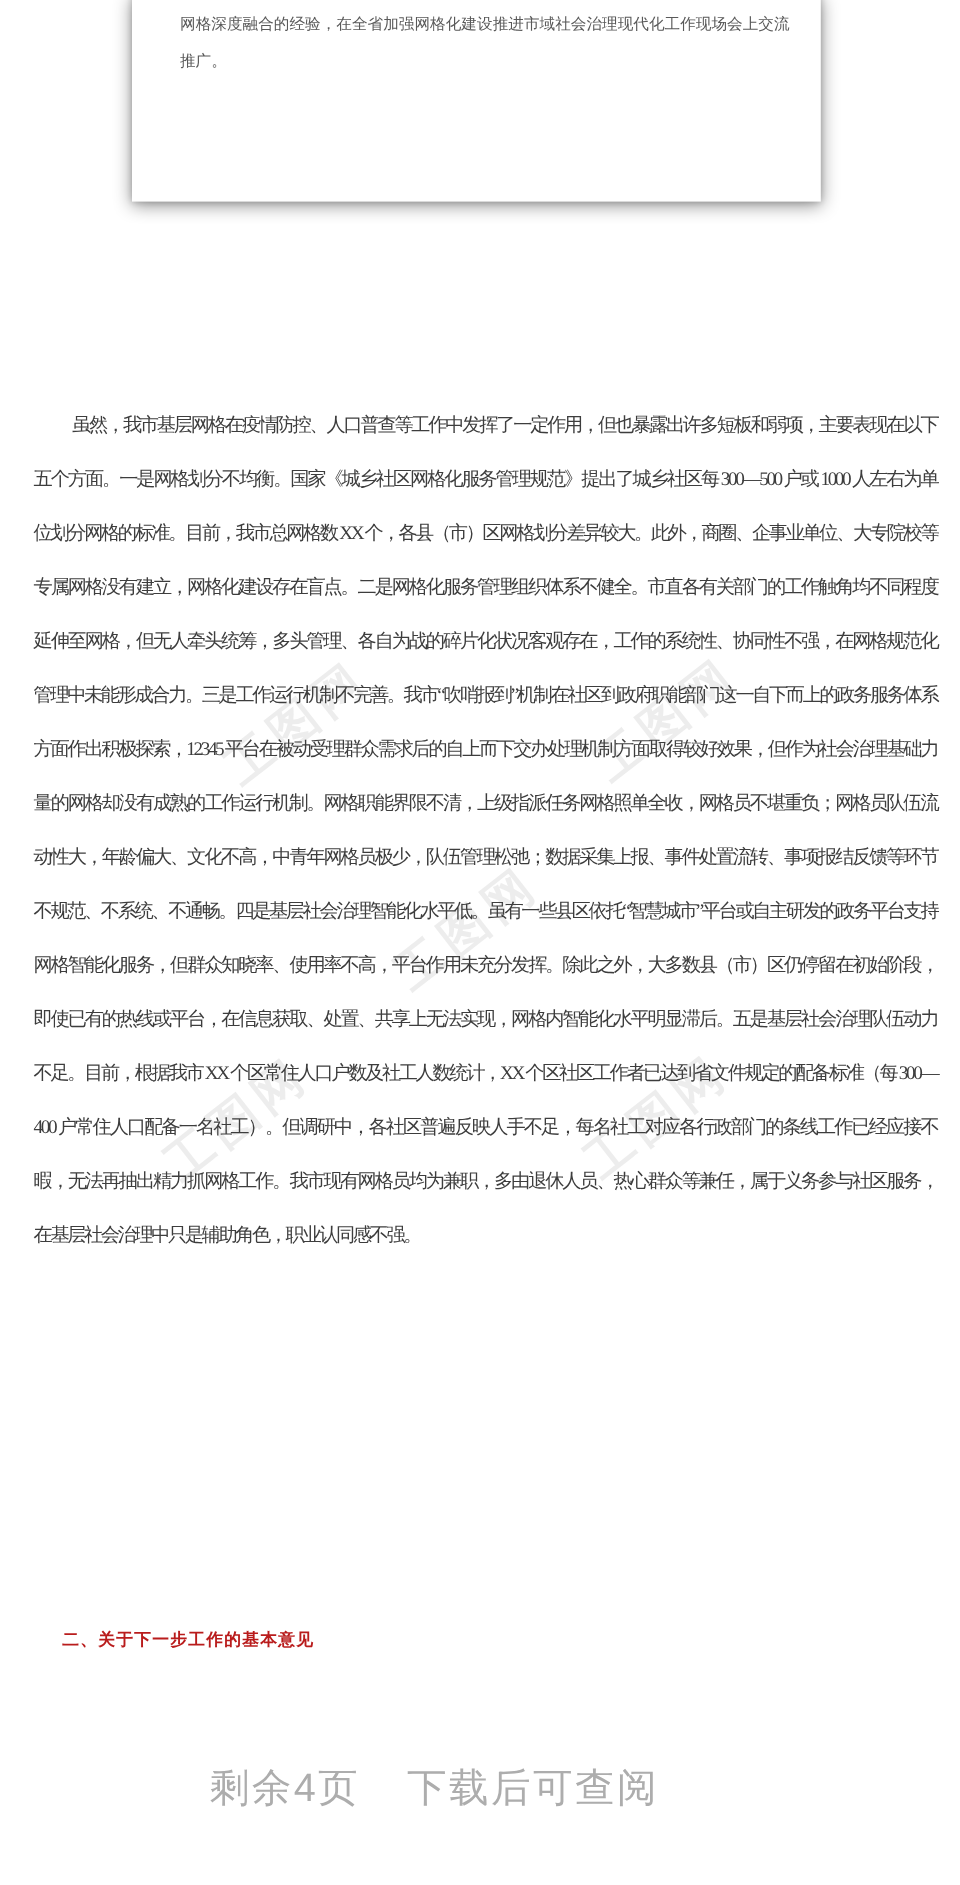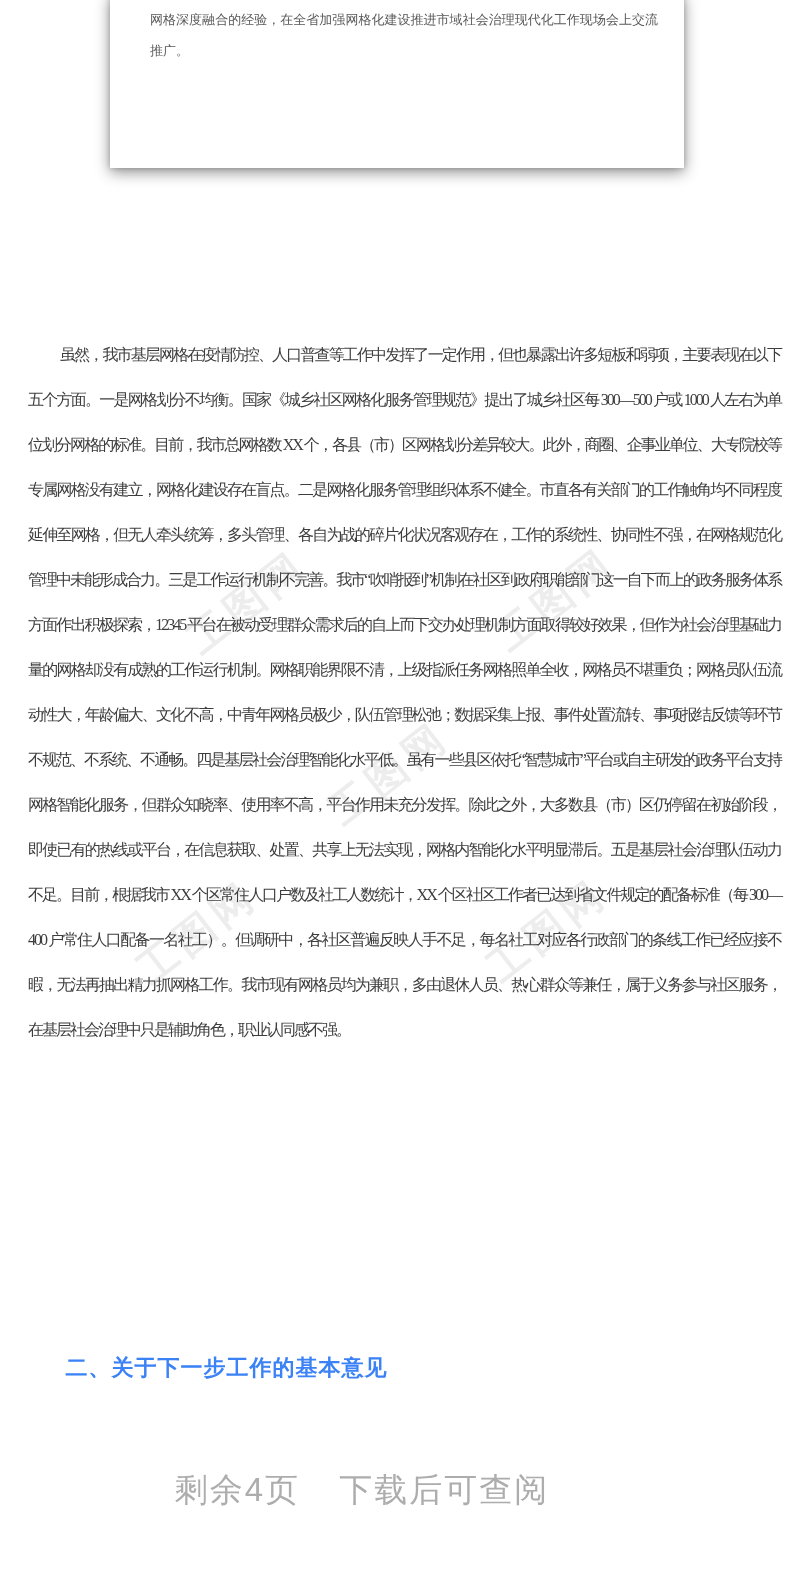--- a/index.html
+++ b/index.html
@@ -49,24 +49,24 @@
     color: #3d3d3d;
     text-align: justify;
     text-indent: 2em;
   }
   .section-heading {
     position: absolute;
     left: 28px;
     top: 1353px;
     width: 753px;
     margin: 0;
-    font-size: 22px;
+    font-size: 14px;
     line-height: 30px;
     font-weight: bold;
-    color: #3b82f6;
+    color: #b91c1c;
     text-indent: 1.7em;
     letter-spacing: 1px;
   }
 
   
   .watermark {
     position: absolute;
     font-family: "Liberation Sans", sans-serif;
     font-size: 40px;
     font-weight: bold;

